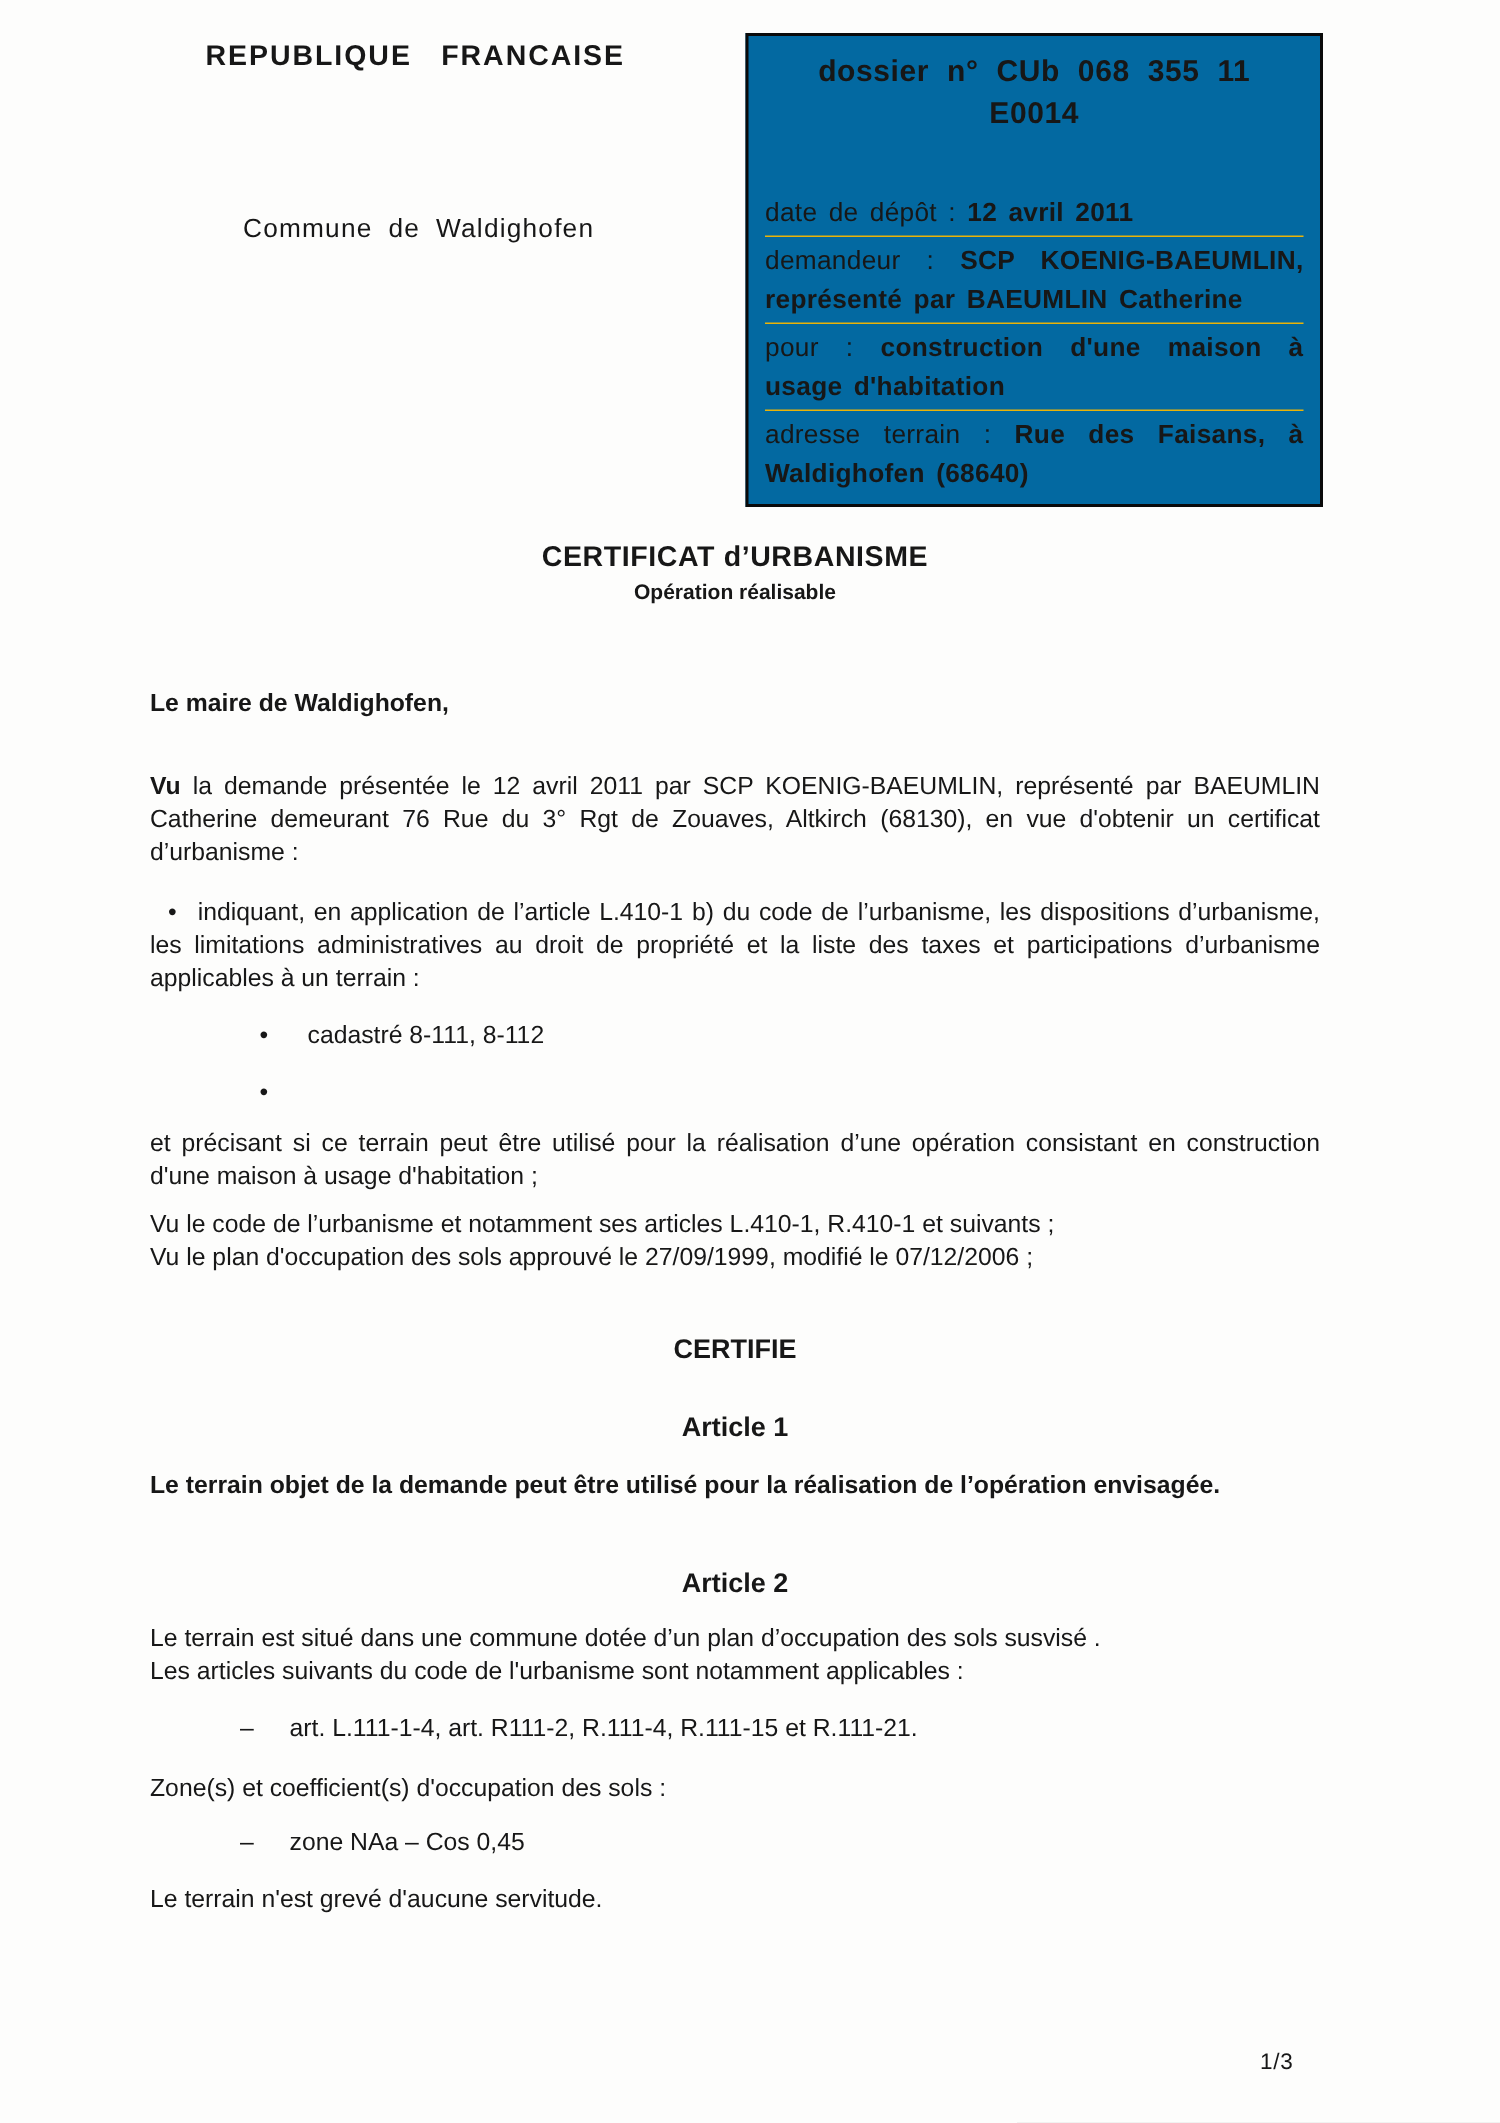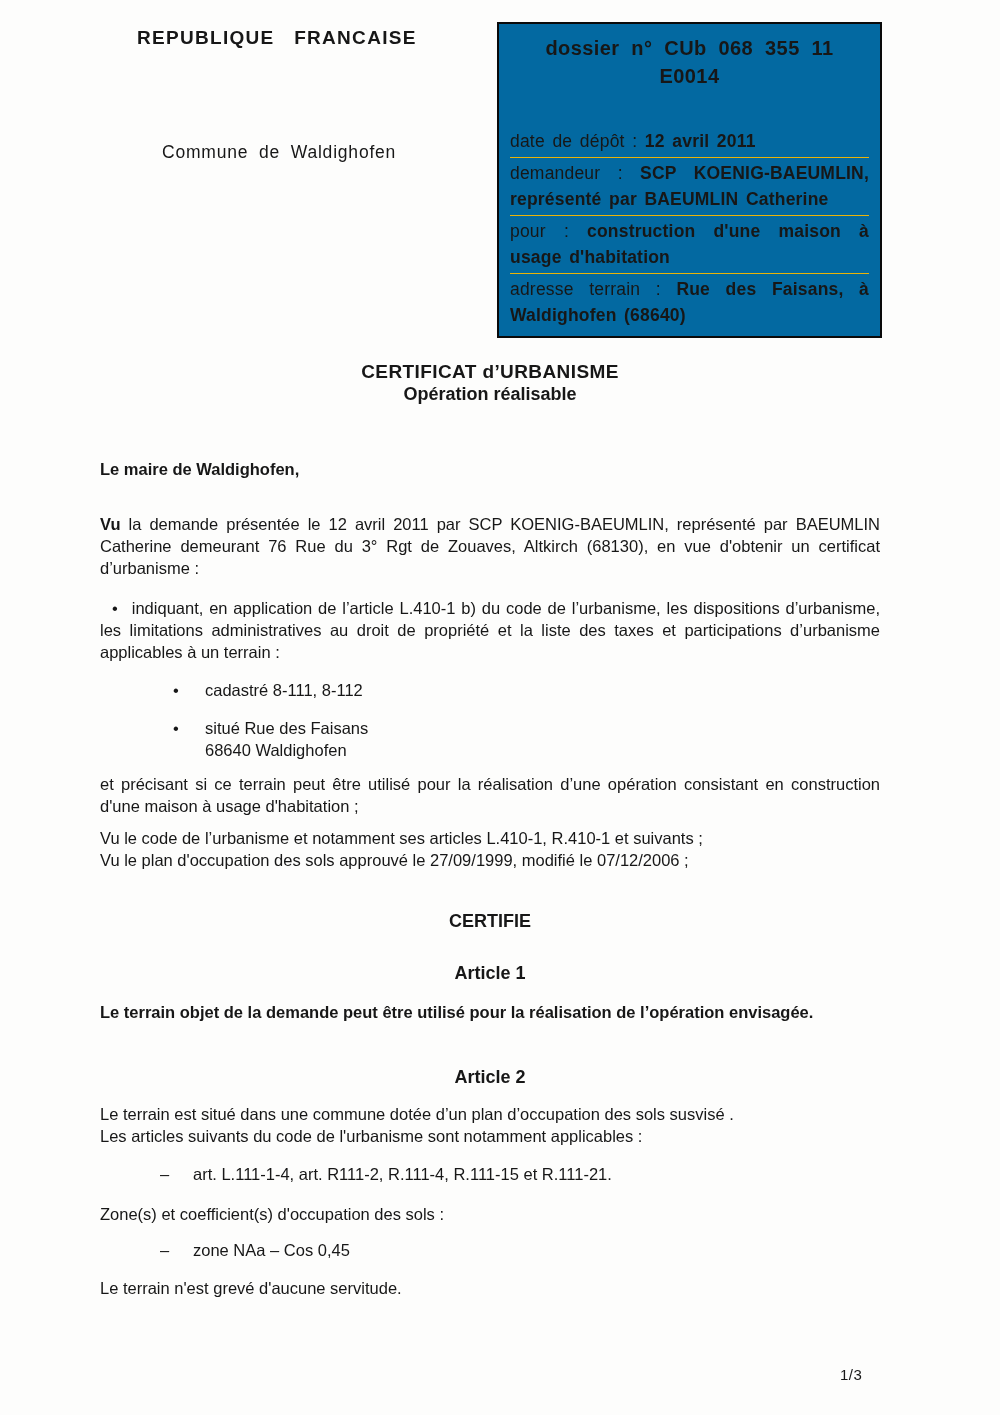--- a/index.html
+++ b/index.html
@@ -88,21 +88,21 @@
     font-size: 19px;
     letter-spacing: 0.4px;
     line-height: 23px;
   }
   .doc-title .t2 {
     font-size: 17.5px;
     line-height: 23px;
   }
   .doc-title .t3 {
     font-weight: bold;
-    font-size: 18px;
+    font-size: 14px;
     line-height: 23px;
   }
   .salutation {
     margin-top: 52px;
     font-weight: bold;
   }
   .para-vu {
     margin-top: 33px;
     text-align: justify;
   }
@@ -197,24 +197,20 @@
 
     <p class="bullet-para" style="margin-bottom:0;"><span class="marker">•</span><span>indiquant, en application de l’article L.410-1 b) du code de l’urbanisme, les dispositions d’urbanisme, les limitations administratives au droit de propriété et la liste des taxes et participations d’urbanisme applicables à un terrain :</span></p>
 
     <div class="sub-item first">
       <span class="marker">•</span>
       <span>cadastré 8-111, 8-112</span>
     </div>
 
     <div class="sub-item second">
       <span class="marker">•</span>
-      <span>
-        <span style="display:block;">situé Rue des Faisans</span>
-        <span style="display:block;">68640 Waldighofen</span>
-      </span>
     </div>
 
     <p class="para-precisant" style="margin-bottom:0;">et précisant si ce terrain peut être utilisé pour la réalisation d’une opération consistant en construction d'une maison à usage d'habitation ;</p>
 
     <div class="para-vucode">Vu le code de l’urbanisme et notamment ses articles L.410-1, R.410-1 et suivants ;</div>
     <div>Vu le plan d'occupation des sols approuvé le 27/09/1999, modifié le 07/12/2006 ;</div>
 
     <div class="heading">CERTIFIE</div>
 
     <div class="heading article1">Article 1</div>

